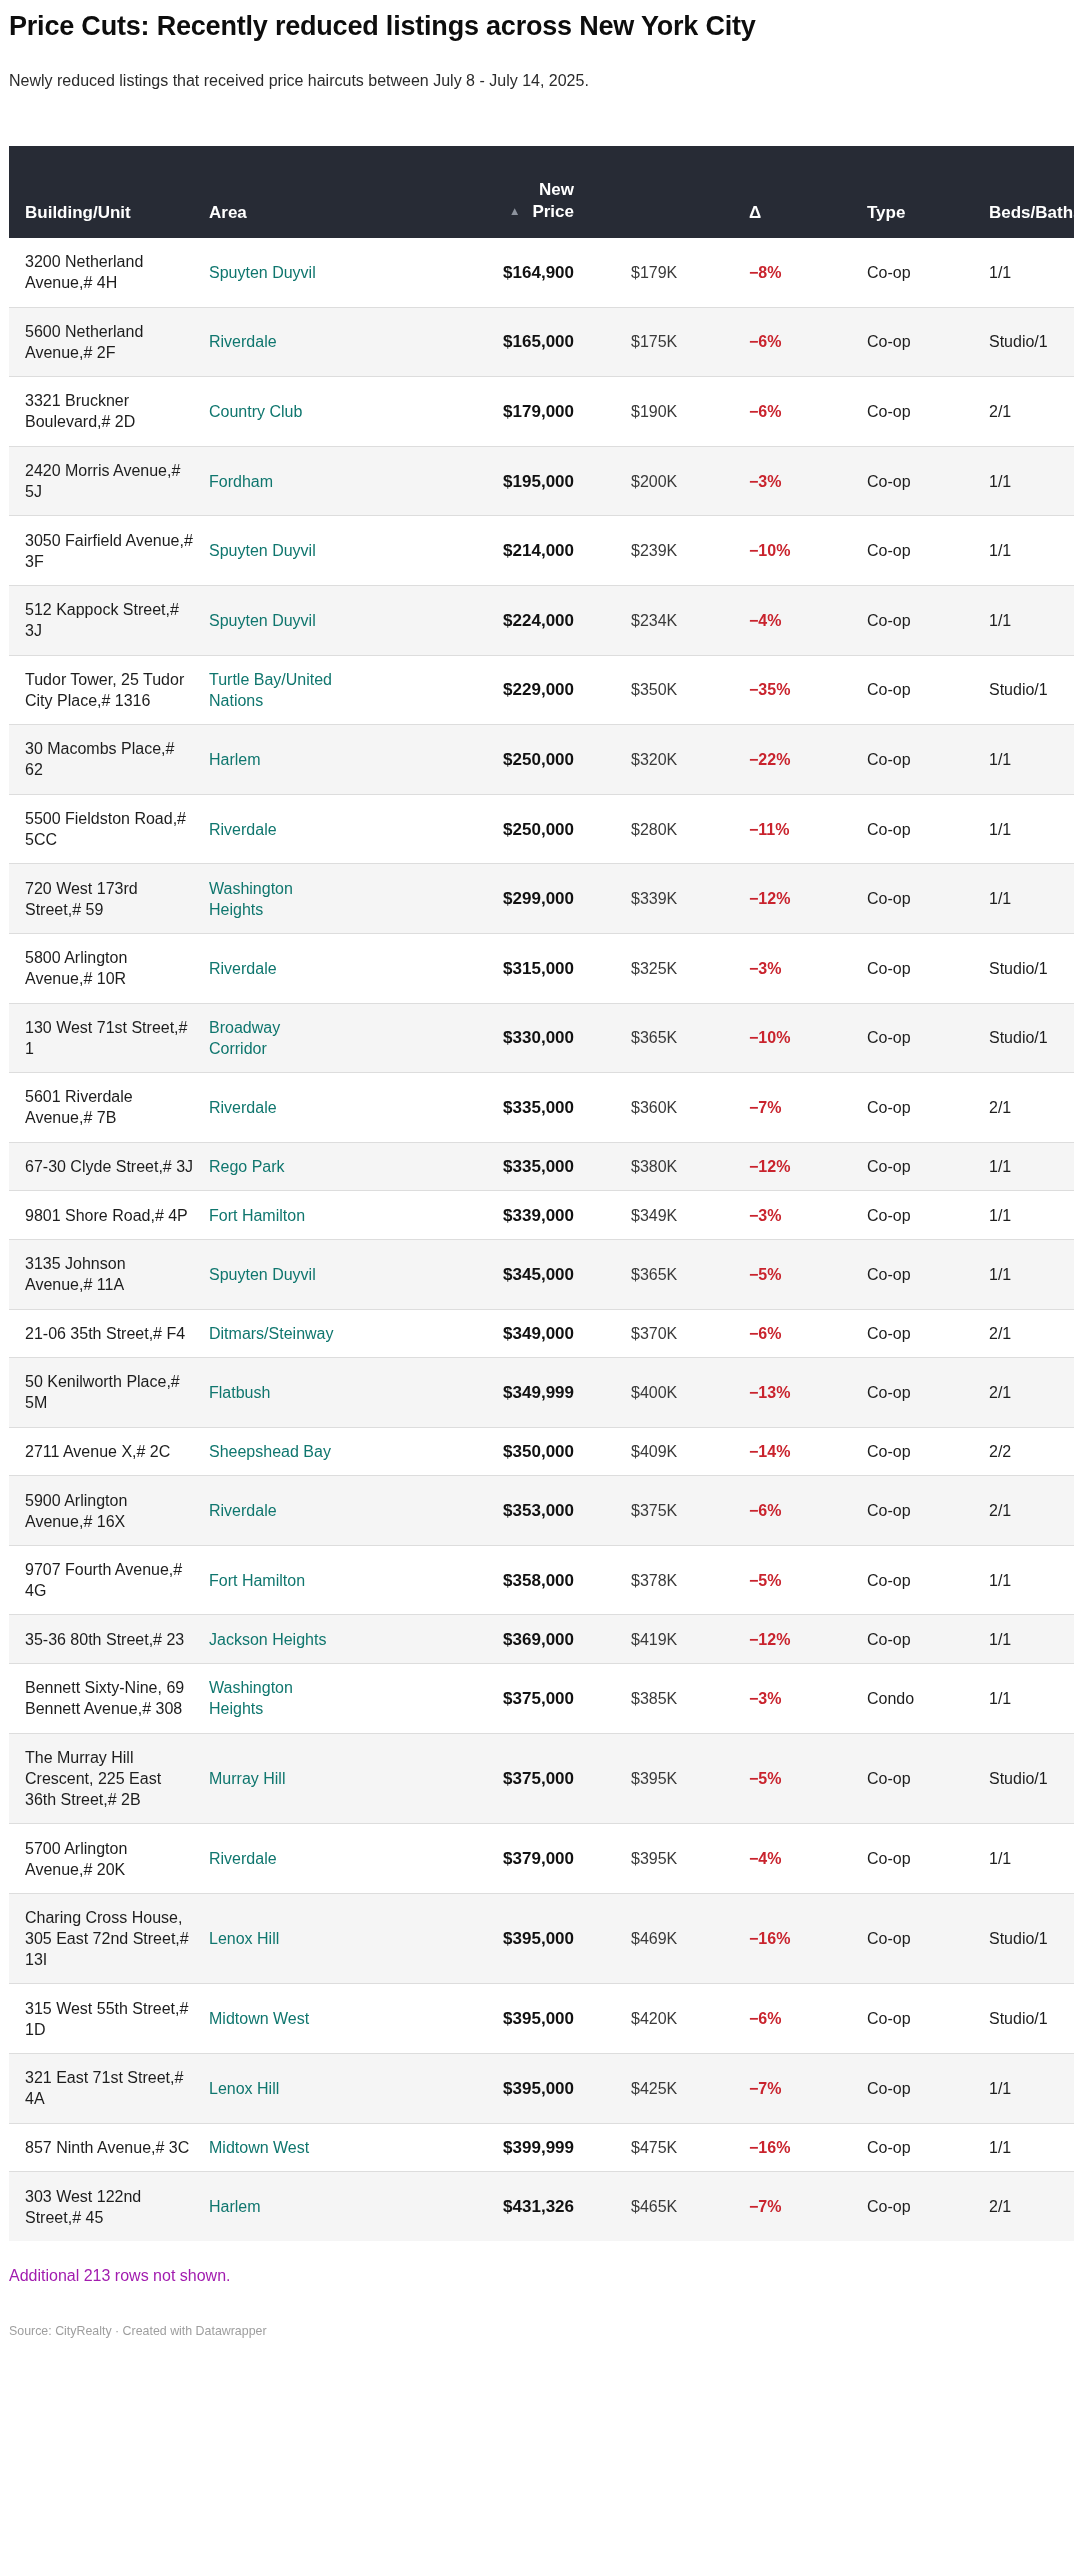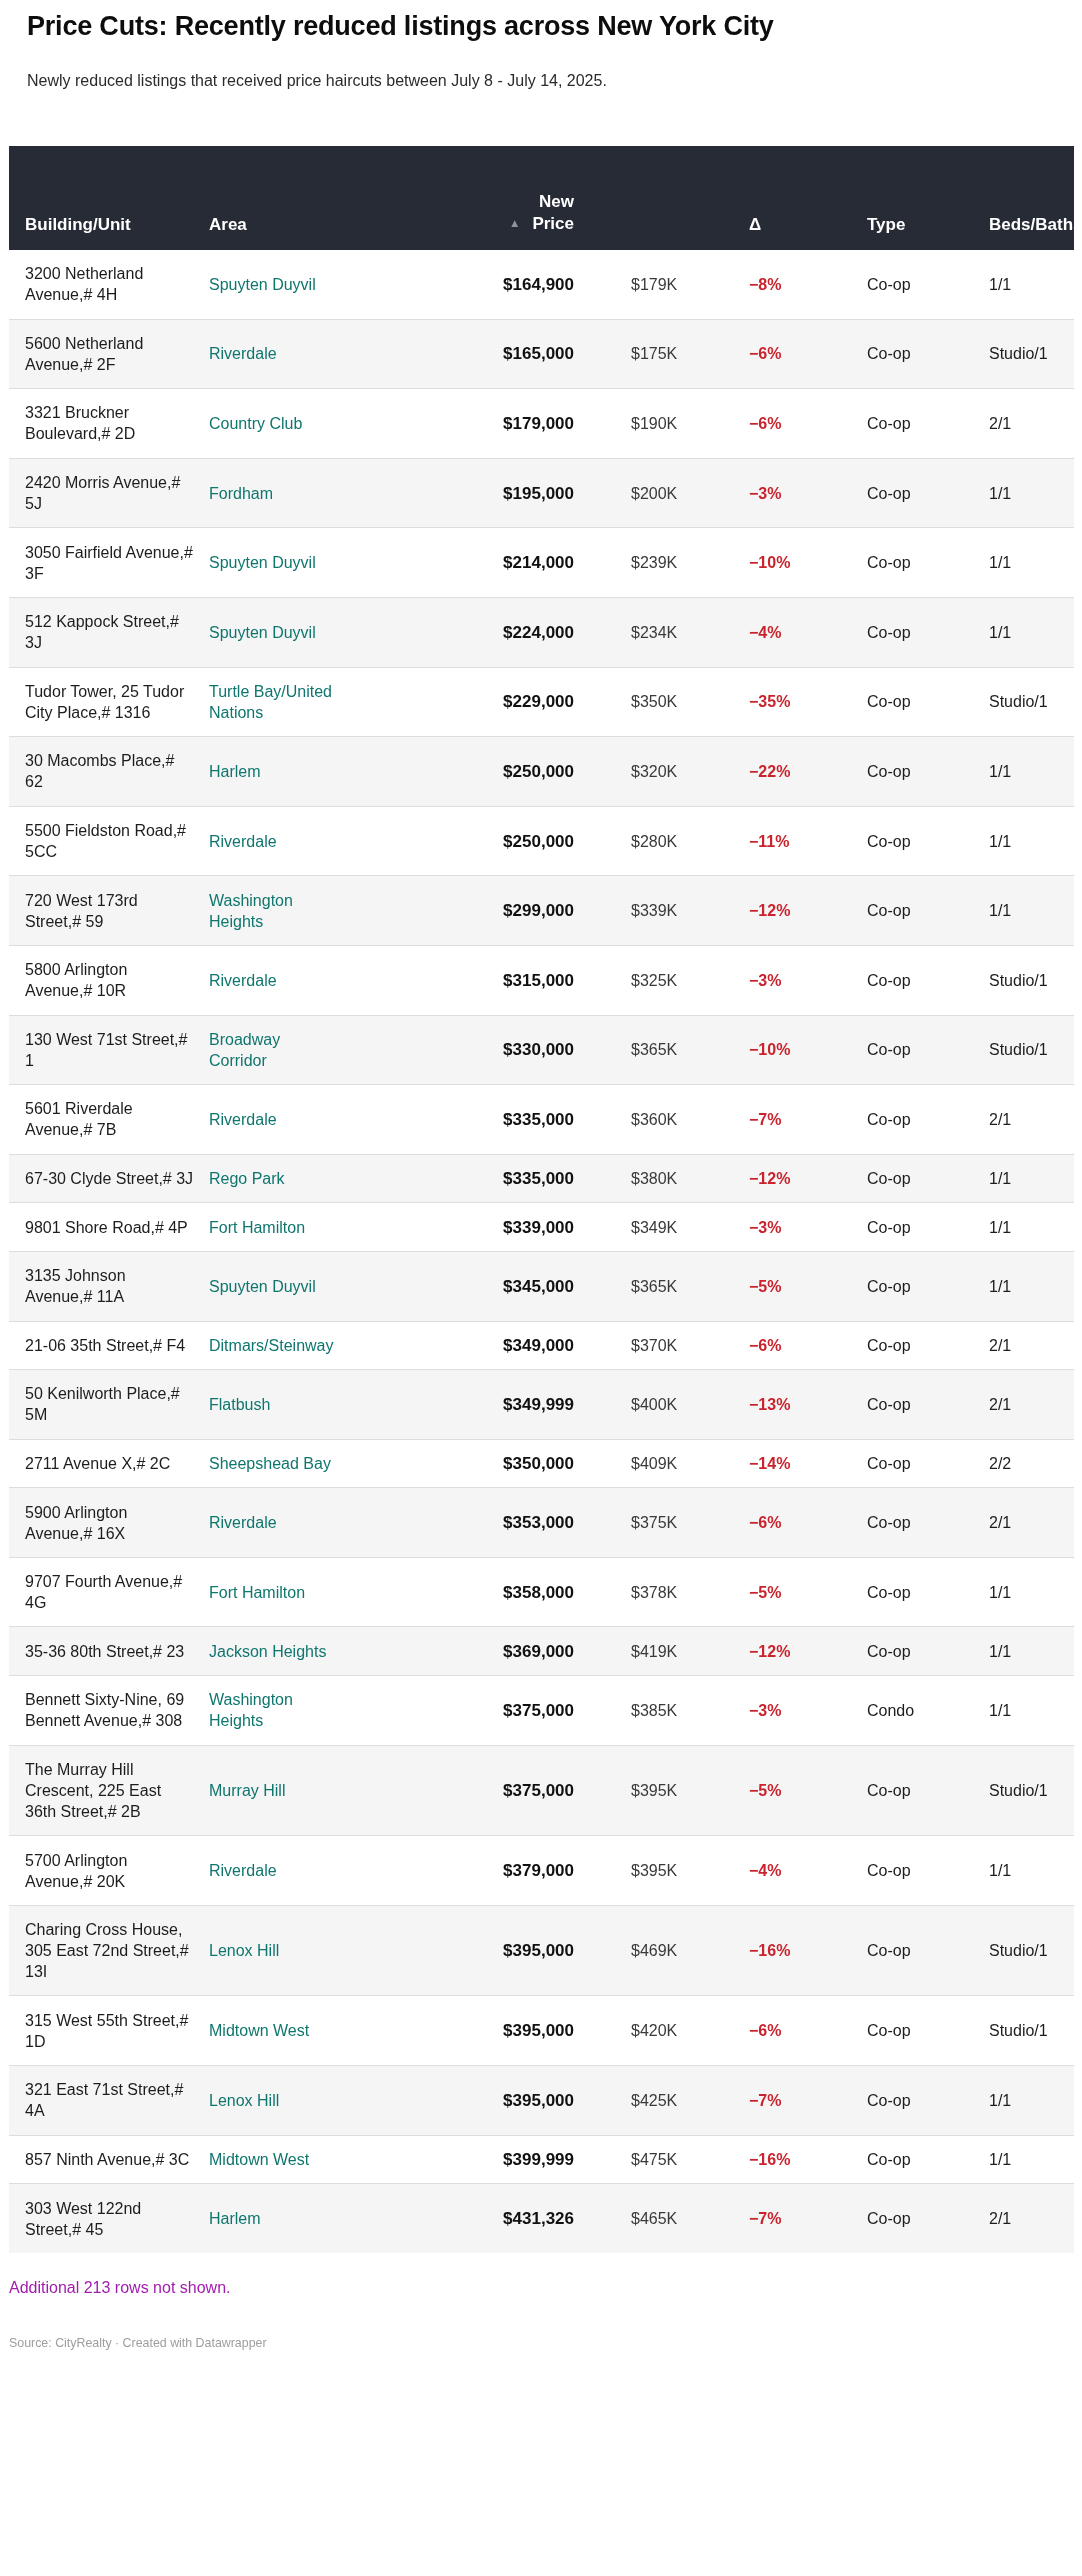--- a/index.html
+++ b/index.html
@@ -4,35 +4,35 @@
 <style>
   * { margin:0; padding:0; box-sizing:border-box; }
   html,body { background:#ffffff; }
   body {
     width:1082px; min-height:2576px;
     font-family:"Liberation Sans", sans-serif;
     color:#1d1d1d;
     padding:9px 0 27px 0;
     position:relative;
   }
-  .page-head { padding:0 27px; }
+  .page-head { padding:0 9px; }
   .title {
     font-size:27px; line-height:35px; font-weight:700; color:#0d0d0d;
     letter-spacing:-0.2px;
   }
   .subtitle { margin-top:25px; font-size:16px; line-height:24px; color:#2b2b2b; }
   .note { font-size:16px; line-height:24px; font-weight:700; color:#2b2b2b; }
 
   .dw-table { margin:53px 9px 0 9px; width:1065px; }
 
   .thead {
     display:grid;
     grid-template-columns:184px 173px 192px 175px 118px 122px 71px;
     align-items:end;
-    height:104px;
+    height:92px;
     padding:0 16px 14px 16px;
     background:#272b35;
     color:#ffffff;
     font-size:17px; line-height:22px; font-weight:700;
   }
   .th { cursor:pointer; }
   .th.c2 { text-align:right; }
   .th.c2 .wrapbox { display:inline-block; width:51px; text-align:right; }
   .sort-tri {
     display:inline-block;

